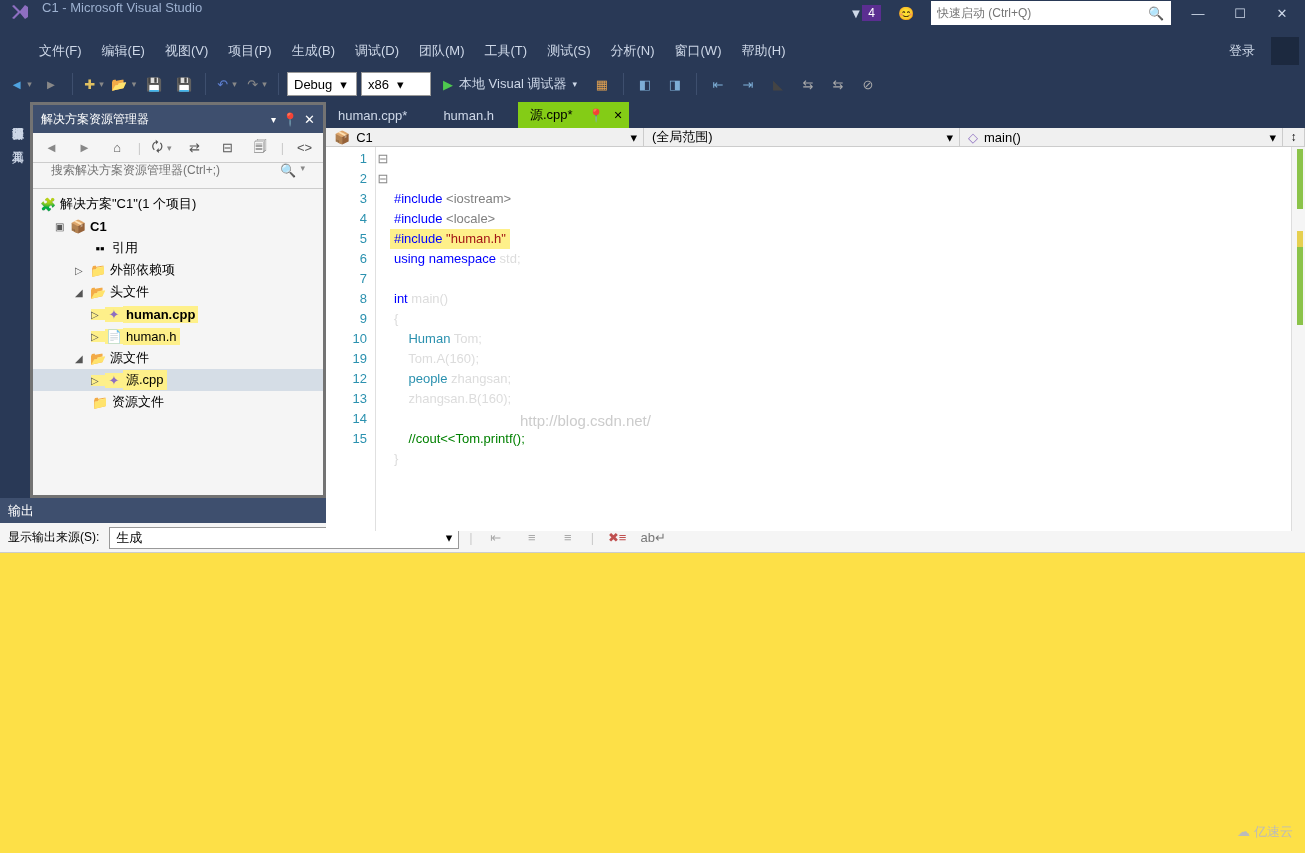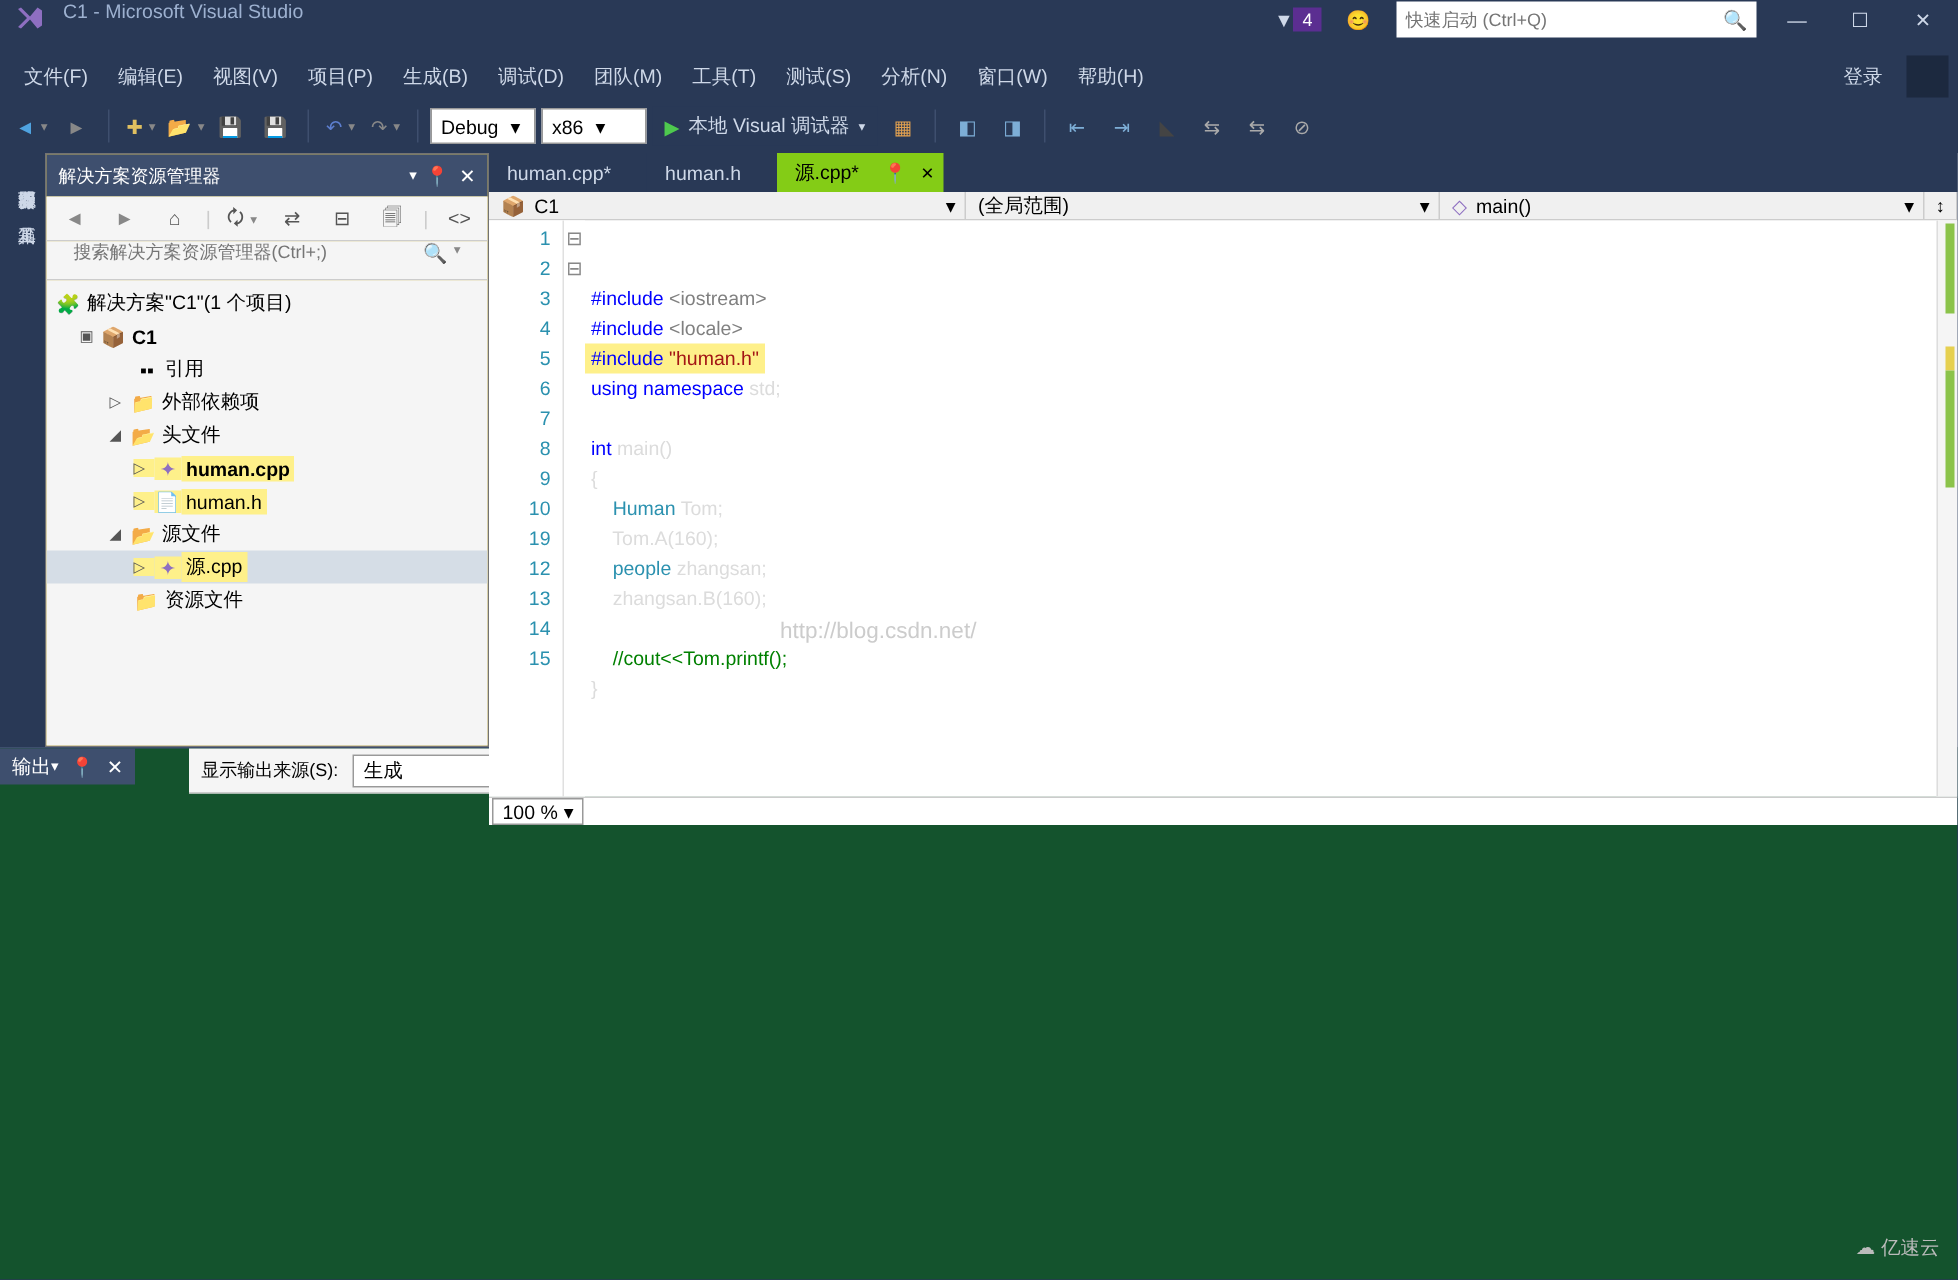--- a/index.html
+++ b/index.html
@@ -10,42 +10,42 @@
 .vs-logo { width:24px; height:24px; margin-right:10px; display:flex; align-items:center; justify-content:center; }
 .title-text { color:#9db1d0; font-size:13px; flex:1; }
 .title-right { display:flex; align-items:center; gap:12px; }
 .flag-box { display:flex; align-items:center; }
 .flag-num { background:#5b2e91; color:#fff; padding:1px 6px; font-size:12px; }
 .search-box { background:#fff; display:flex; align-items:center; height:24px; width:240px; padding:0 6px; }
 .search-box input { border:none; outline:none; flex:1; font-size:12px; color:#888; }
 .win-btn { width:30px; height:24px; display:flex; align-items:center; justify-content:center; color:#ced8e8; cursor:pointer; }
 
 
-.menu-bar { height:30px; background:#293956; display:flex; align-items:center; padding:0 6px; }
+.menu-bar { height:30px; background:#293956; display:flex; align-items:center; padding:0 6px;margin-left:23px; }
 .menu-item { padding:4px 10px; color:#ced8e8; cursor:pointer; }
 .login-btn { margin-left:auto; margin-right:10px; color:#ced8e8; }
 .avatar { width:28px; height:28px; background:#1c293f; margin-left:6px; }
 
 
 .toolbar { height:36px; background:#293956; display:flex; align-items:center; padding:0 8px; gap:4px; }
 .tb-btn { width:26px; height:26px; display:flex; align-items:center; justify-content:center; cursor:pointer; }
 .tb-sep { width:1px; height:22px; background:#3e4f6e; margin:0 4px; }
 .tb-select { background:#fff; border:1px solid #999; height:24px; padding:0 6px; display:flex; align-items:center; gap:8px; min-width:70px; cursor:pointer; color:#000; }
 .run-btn { background:#293956; color:#ced8e8; display:flex; align-items:center; gap:6px; height:26px; padding:0 8px; cursor:pointer; }
 .run-play { color:#4ec94e; }
 
 
 .main { display:flex; height:396px; }
 
 
 .side-tabs { width:30px; background:#293956; display:flex; flex-direction:column; padding-top:8px; gap:8px; }
 .side-tab { writing-mode:vertical-rl; padding:8px 4px; color:#ced8e8; cursor:pointer; font-size:12px; }
 
 
-.sln-panel { width:296px; background:#fde047; display:flex; flex-direction:column; border:1px solid #737373; }
+.sln-panel { width:296px; background:#a3a3a3; display:flex; flex-direction:column; border:3px solid #737373; }
 .sln-header { height:28px; background:#3e4f6e; color:#fff; display:flex; align-items:center; padding:0 8px; gap:6px; }
 .sln-header-title { flex:1; font-size:12px; }
 .sln-toolbar { height:30px; background:#f5f5f5; display:flex; align-items:center; padding:0 6px; gap:8px; border-bottom:1px solid #ccc; }
 .sln-search { height:26px; background:#f5f5f5; display:flex; align-items:flex-start; padding:0 18px; border-bottom:1px solid #ccc; }
 .sln-search input { border:none; outline:none; flex:1; background:transparent; color:#666; font-size:12px; }
 .sln-tree { flex:1; background:#f5f5f5; padding:4px 0; overflow:auto; color:#000; }
 .tree-row { display:flex; align-items:center; height:22px; padding-left:6px; cursor:pointer; white-space:nowrap; }
 .tree-row .arrow { width:14px; font-size:10px; color:#555; }
 .tree-row .ticon { width:18px; text-align:center; }
 .tree-row .tlabel { padding:1px 3px; }
@@ -74,21 +74,21 @@
 .cmt { color:#008000; }
 .pp { color:#808080; }
 .hl-line { background:#fef08a; display:inline-block; padding:0 4px; margin-left:-4px; }
 .watermark { position:absolute; top:264px; left:130px; color:#ccc; font-size:15px; font-family:sans-serif; pointer-events:none; }
 .status-bar { height:22px; background:#fff; border-top:1px solid #ccc; display:flex; align-items:center; }
 .zoom-sel { padding:0 6px; border:1px solid #999; height:18px; margin-left:2px; background:#fff; color:#000; font-size:11px; display:flex; align-items:center; gap:4px; }
 .marker-col { width:14px; background:#f5f5f5; border-left:1px solid #ddd; position:relative; }
 .marker-green { position:absolute; right:2px; width:6px; background:#8bc34a; }
 
 
-.output-panel { background:#14532d; display:flex; border-top:1px solid #3e4f6e;gap:36px; }
+.output-panel { background:#fde047; display:flex; flex-direction:column; border-top:1px solid #3e4f6e; }
 .out-header { height:24px; background:#3e4f6e; color:#fff; display:flex; align-items:center; padding:0 8px; font-size:12px; }
 .out-header-title { flex:1; }
 .out-toolbar { height:30px; background:#f5f5f5; display:flex; align-items:center; padding:0 8px; gap:10px; border-bottom:1px solid #ccc; }
 .out-toolbar label { color:#000; font-size:12px; }
 .out-select { border:1px solid #999; height:22px; padding:0 6px; min-width:350px; background:#fff; color:#000; display:flex; align-items:center; justify-content:space-between; }
 .out-body { flex:1; background:#fff; padding:4px 10px; font-family:Consolas,SimSun,monospace; font-size:13px; color:#000; line-height:18px; white-space:pre; overflow:auto; }
 
 .brand-mark { position:absolute; right:12px; bottom:12px; color:#bbb; font-size:14px; }
 .caret::after{content:"▾"; font-size:9px; color:#888; margin-left:4px;}
 

